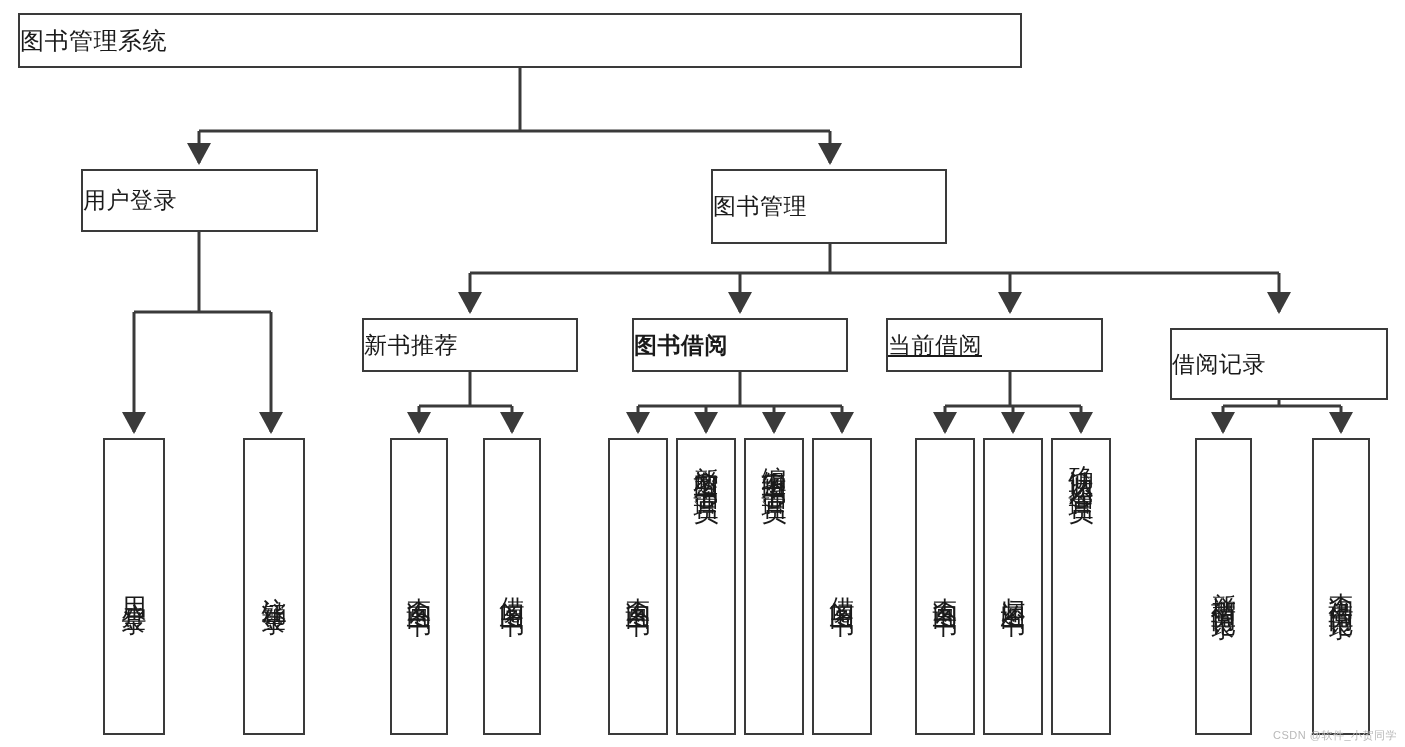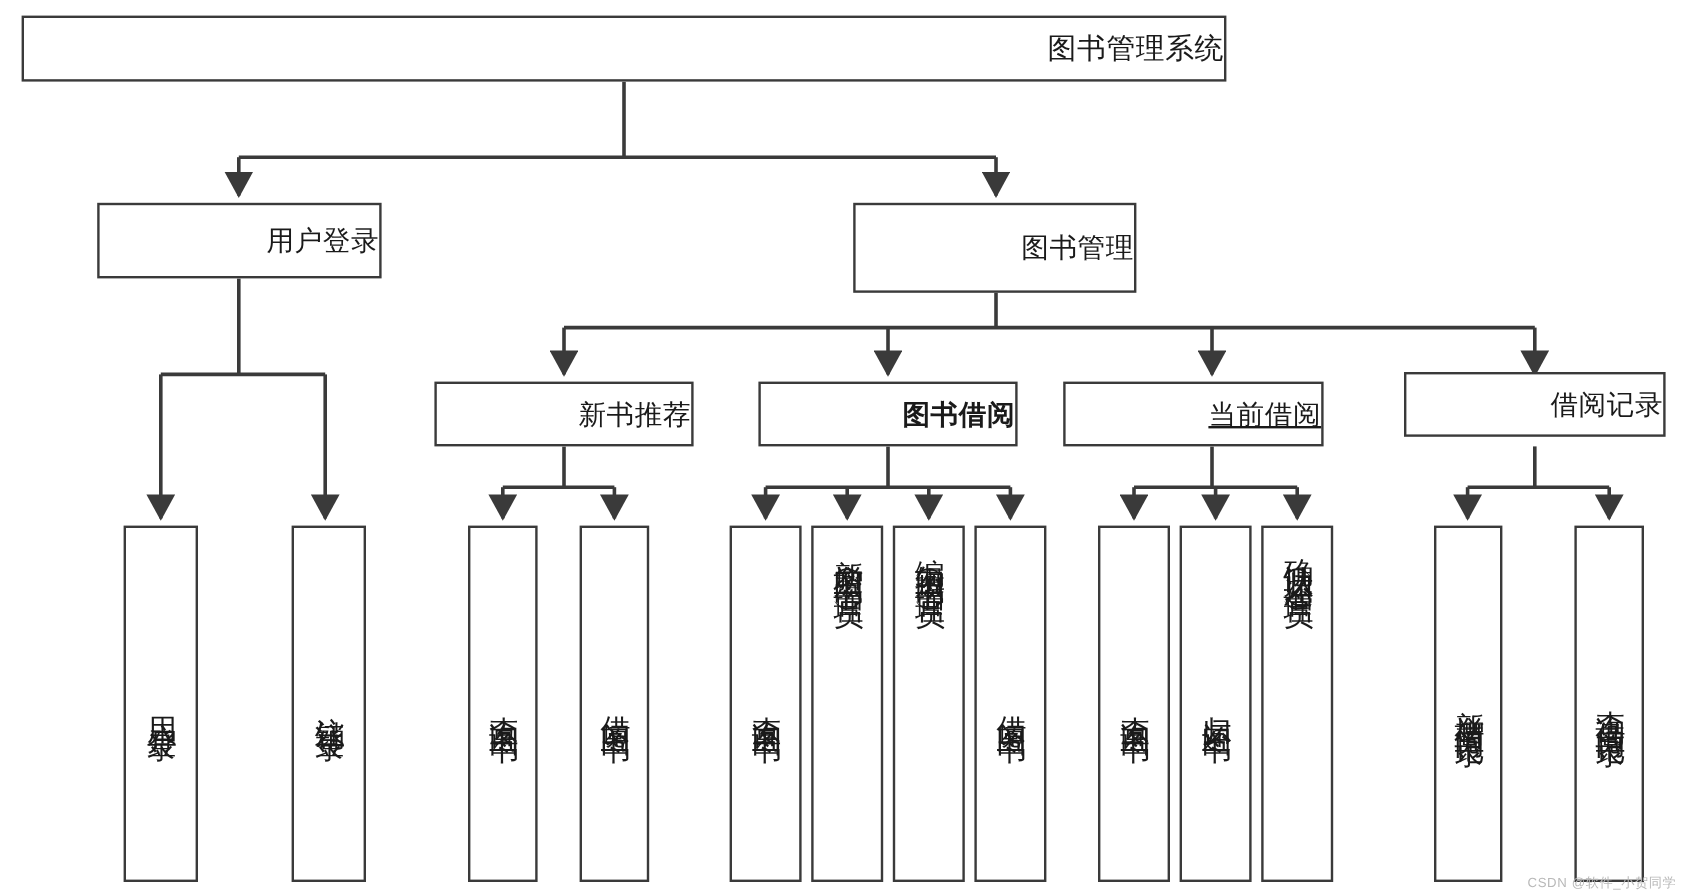--- a/index.html
+++ b/index.html
@@ -27,21 +27,21 @@
     height: 747px;
     pointer-events: none;
   }
   .node {
     position: absolute;
     box-sizing: border-box;
     background: #ffffff;
     border: 2.5px solid #3a3a3a;
     display: flex;
     align-items: center;
-    justify-content: flex-end;
+    justify-content: flex-start;
     z-index: 3;
   }
   .node .label {
     display: block;
     text-align: center;
     line-height: 1.25;
     color: #1a1a1a;
     letter-spacing: 0.5px;
   }
   
@@ -161,21 +161,21 @@
   </div>
 
   <div class="node horiz" style="left:632px; top:318px; width:216px; height:54px;font-weight:bold;">
     <span class="label">图书借阅</span>
   </div>
 
   <div class="node horiz" style="left:886px; top:318px; width:217px; height:54px;text-decoration:underline;">
     <span class="label">当前借阅</span>
   </div>
 
-  <div class="node horiz" style="left:1170px; top:310px; width:218px; height:54px;">
+  <div class="node horiz" style="left:1170px; top:328px; width:218px; height:72px;">
     <span class="label">借阅记录</span>
   </div>
 
   <div class="node vert center" style="left:103px; top:438px; width:62px; height:297px;">
     <span class="label">用户登录</span>
   </div>
 
   <div class="node vert center" style="left:243px; top:438px; width:62px; height:297px;">
     <span class="label">注销登录</span>
   </div>

